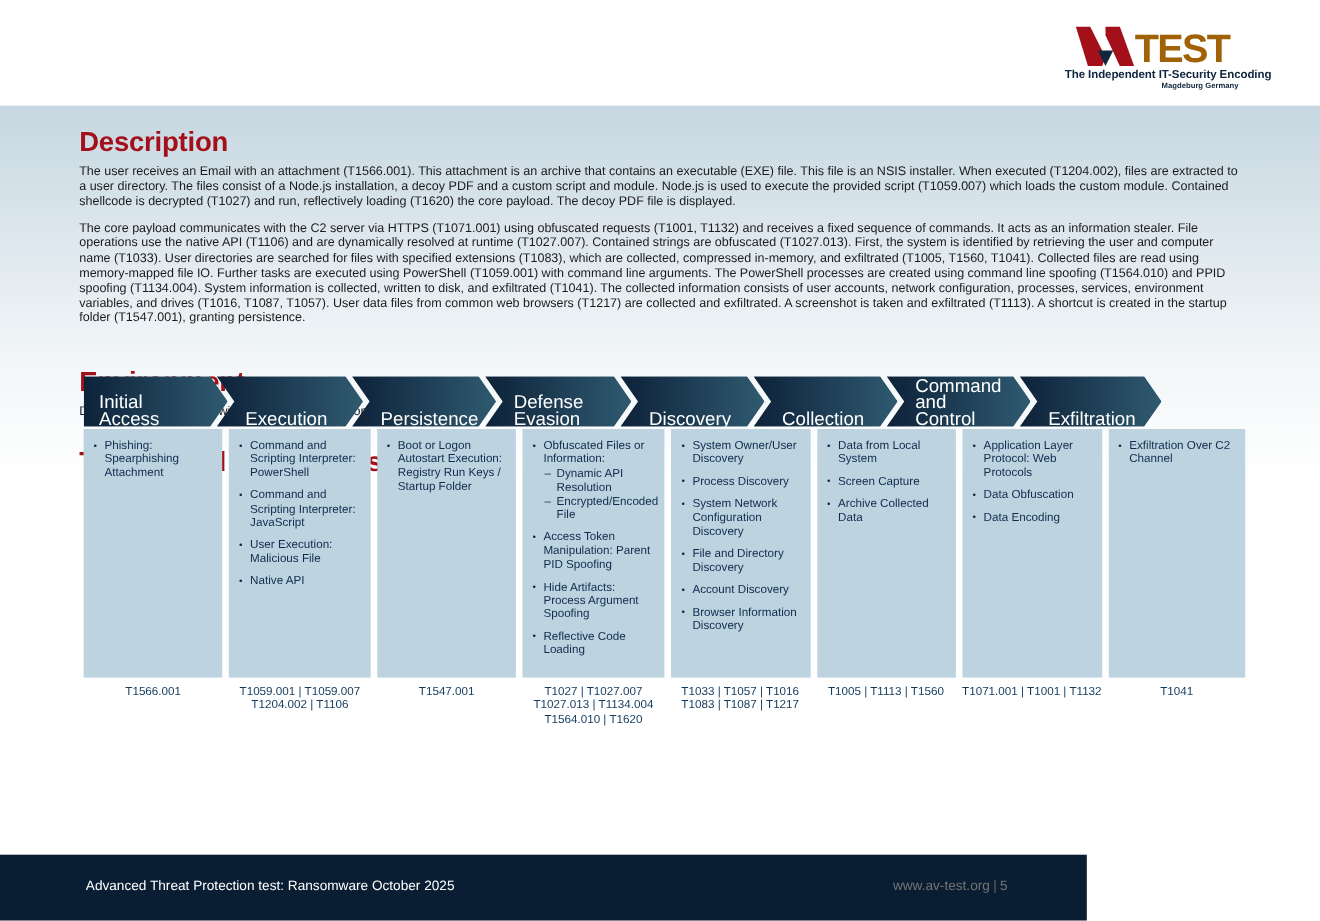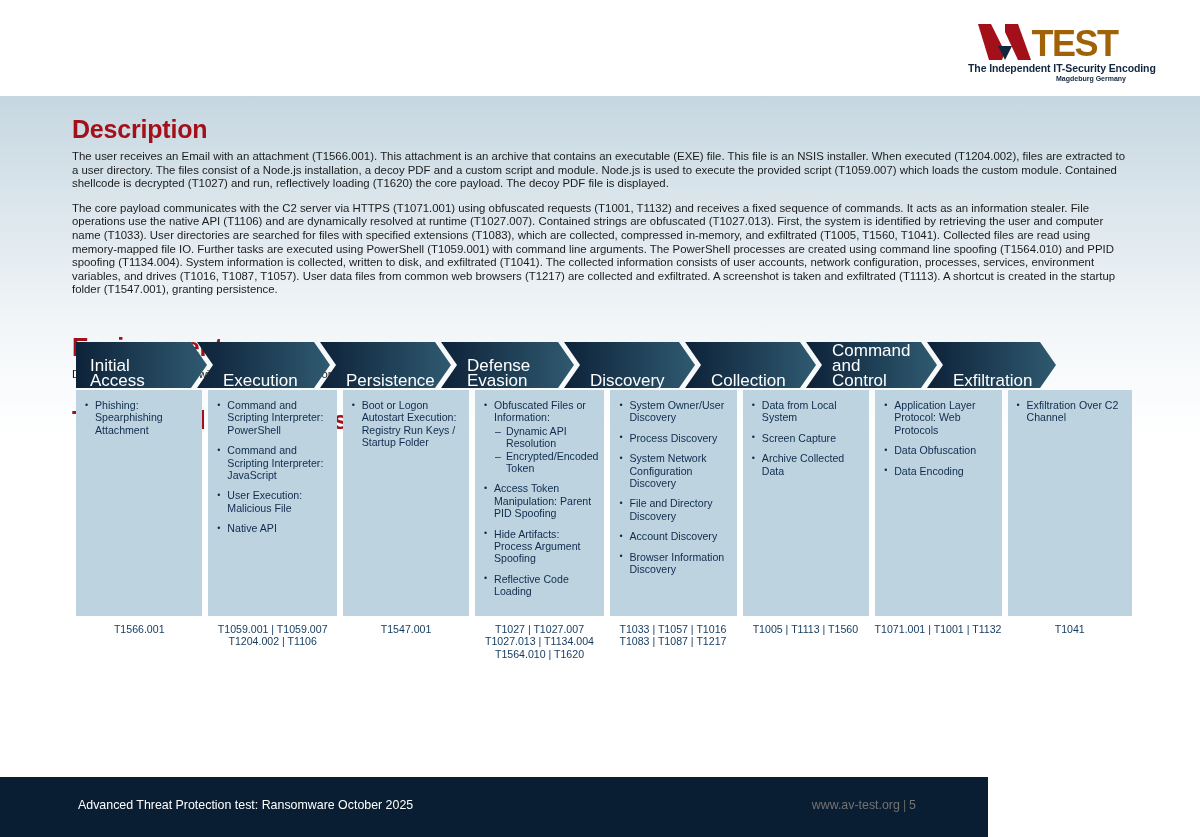--- a/index.html
+++ b/index.html
@@ -352,21 +352,21 @@
         </div>
         <div class="tcol w3">
           <ul class="tlist">
             <li>Boot or Logon Autostart Execution: Registry Run Keys / Startup Folder</li>
           </ul>
         </div>
         <div class="tcol w4">
           <ul class="tlist">
             <li>Obfuscated Files or Information:<ul class="sublist">
                 <li>Dynamic API Resolution</li>
-                <li>Encrypted/Encoded Token</li>
+                <li>Encrypted/Encoded File</li>
               </ul></li>
             <li>Access Token Manipulation: Parent PID Spoofing</li>
             <li>Hide Artifacts: Process Argument Spoofing</li>
             <li>Reflective Code Loading</li>
           </ul>
         </div>
         <div class="tcol w5">
           <ul class="tlist">
             <li>System Owner/User Discovery</li>
             <li>Process Discovery</li>

